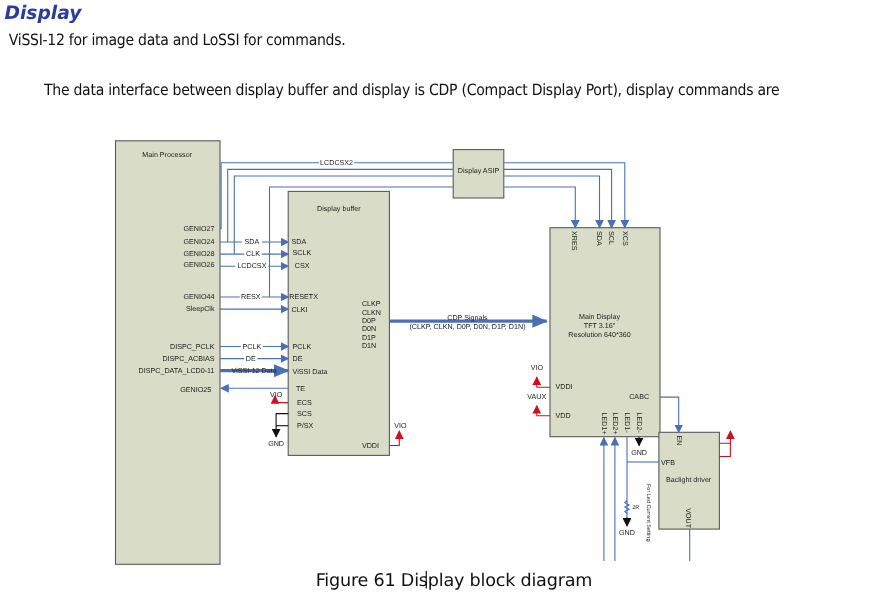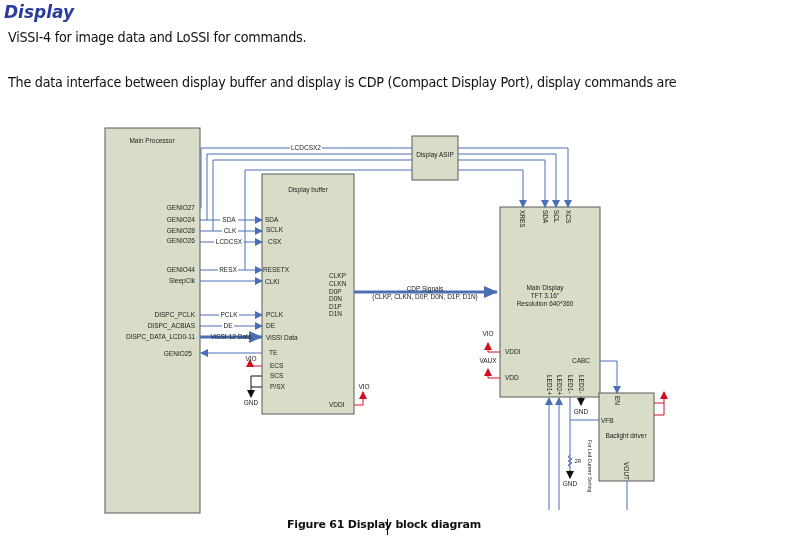--- a/index.html
+++ b/index.html
@@ -1,31 +1,31 @@
 <!DOCTYPE html>
 <html><head>
 <meta charset="utf-8">
 <style>
   html, body { margin: 0; padding: 0; background: #ffffff; }
   body { width: 791px; height: 548px; position: relative; overflow: hidden; font-family: "DejaVu Sans", sans-serif; }
   .heading { position: absolute; left: 4px; top: 2px; font-size: 17px; font-weight: bold; font-style: italic; color: #2a3c9c; font-family: "DejaVu Sans", sans-serif; }
   .para { position: absolute; left: 8px; font-size: 14.2px; line-height: 20px; color: #111; font-family: "DejaVu Sans Condensed", "DejaVu Sans", sans-serif; letter-spacing: -0.25px; white-space: nowrap; }
   #p1 { top: 27px; }
-  #p2 { top: 72px; }
-  .caption { position: absolute; left: 287px; top: 518px; font-size: 11px; font-weight: bold; color: #111; white-space: nowrap; letter-spacing: -0.2px; }
+  #p2 { top: 72px; margin-left: 32px; }
+  .caption { position: absolute; left: 287px; top: 518px; font-size: 16px; font-weight: normal; color: #111; white-space: nowrap; letter-spacing: -0.2px; }
   .cursor { position: absolute; left: 387px; top: 519px; width: 1px; height: 16px; background: #000; }
   svg#diagram { position: absolute; left: 0; top: 0; }
   svg text { font-family: "Liberation Sans", sans-serif; fill: #222; }
 </style>
 </head>
 <body>
 
 <div class="heading">Display</div>
 <div class="para" id="p1">
-  <div>ViSSI-4 for image data and LoSSI for commands.</div>
+  <div>ViSSI-12 for image data and LoSSI for commands.</div>
 </div>
 <div class="para" id="p2">
   <div>The data interface between display buffer and display is CDP (Compact Display Port), display commands are</div>
 </div>
 
 <svg id="diagram" width="791" height="548">
   <defs>
     <marker id="arrB" markerWidth="8" markerHeight="8" refX="7" refY="4" orient="auto" markerUnits="userSpaceOnUse">
       <path d="M0,0 L8,4 L0,8 z" fill="#4a6fb5"></path>
     </marker>

